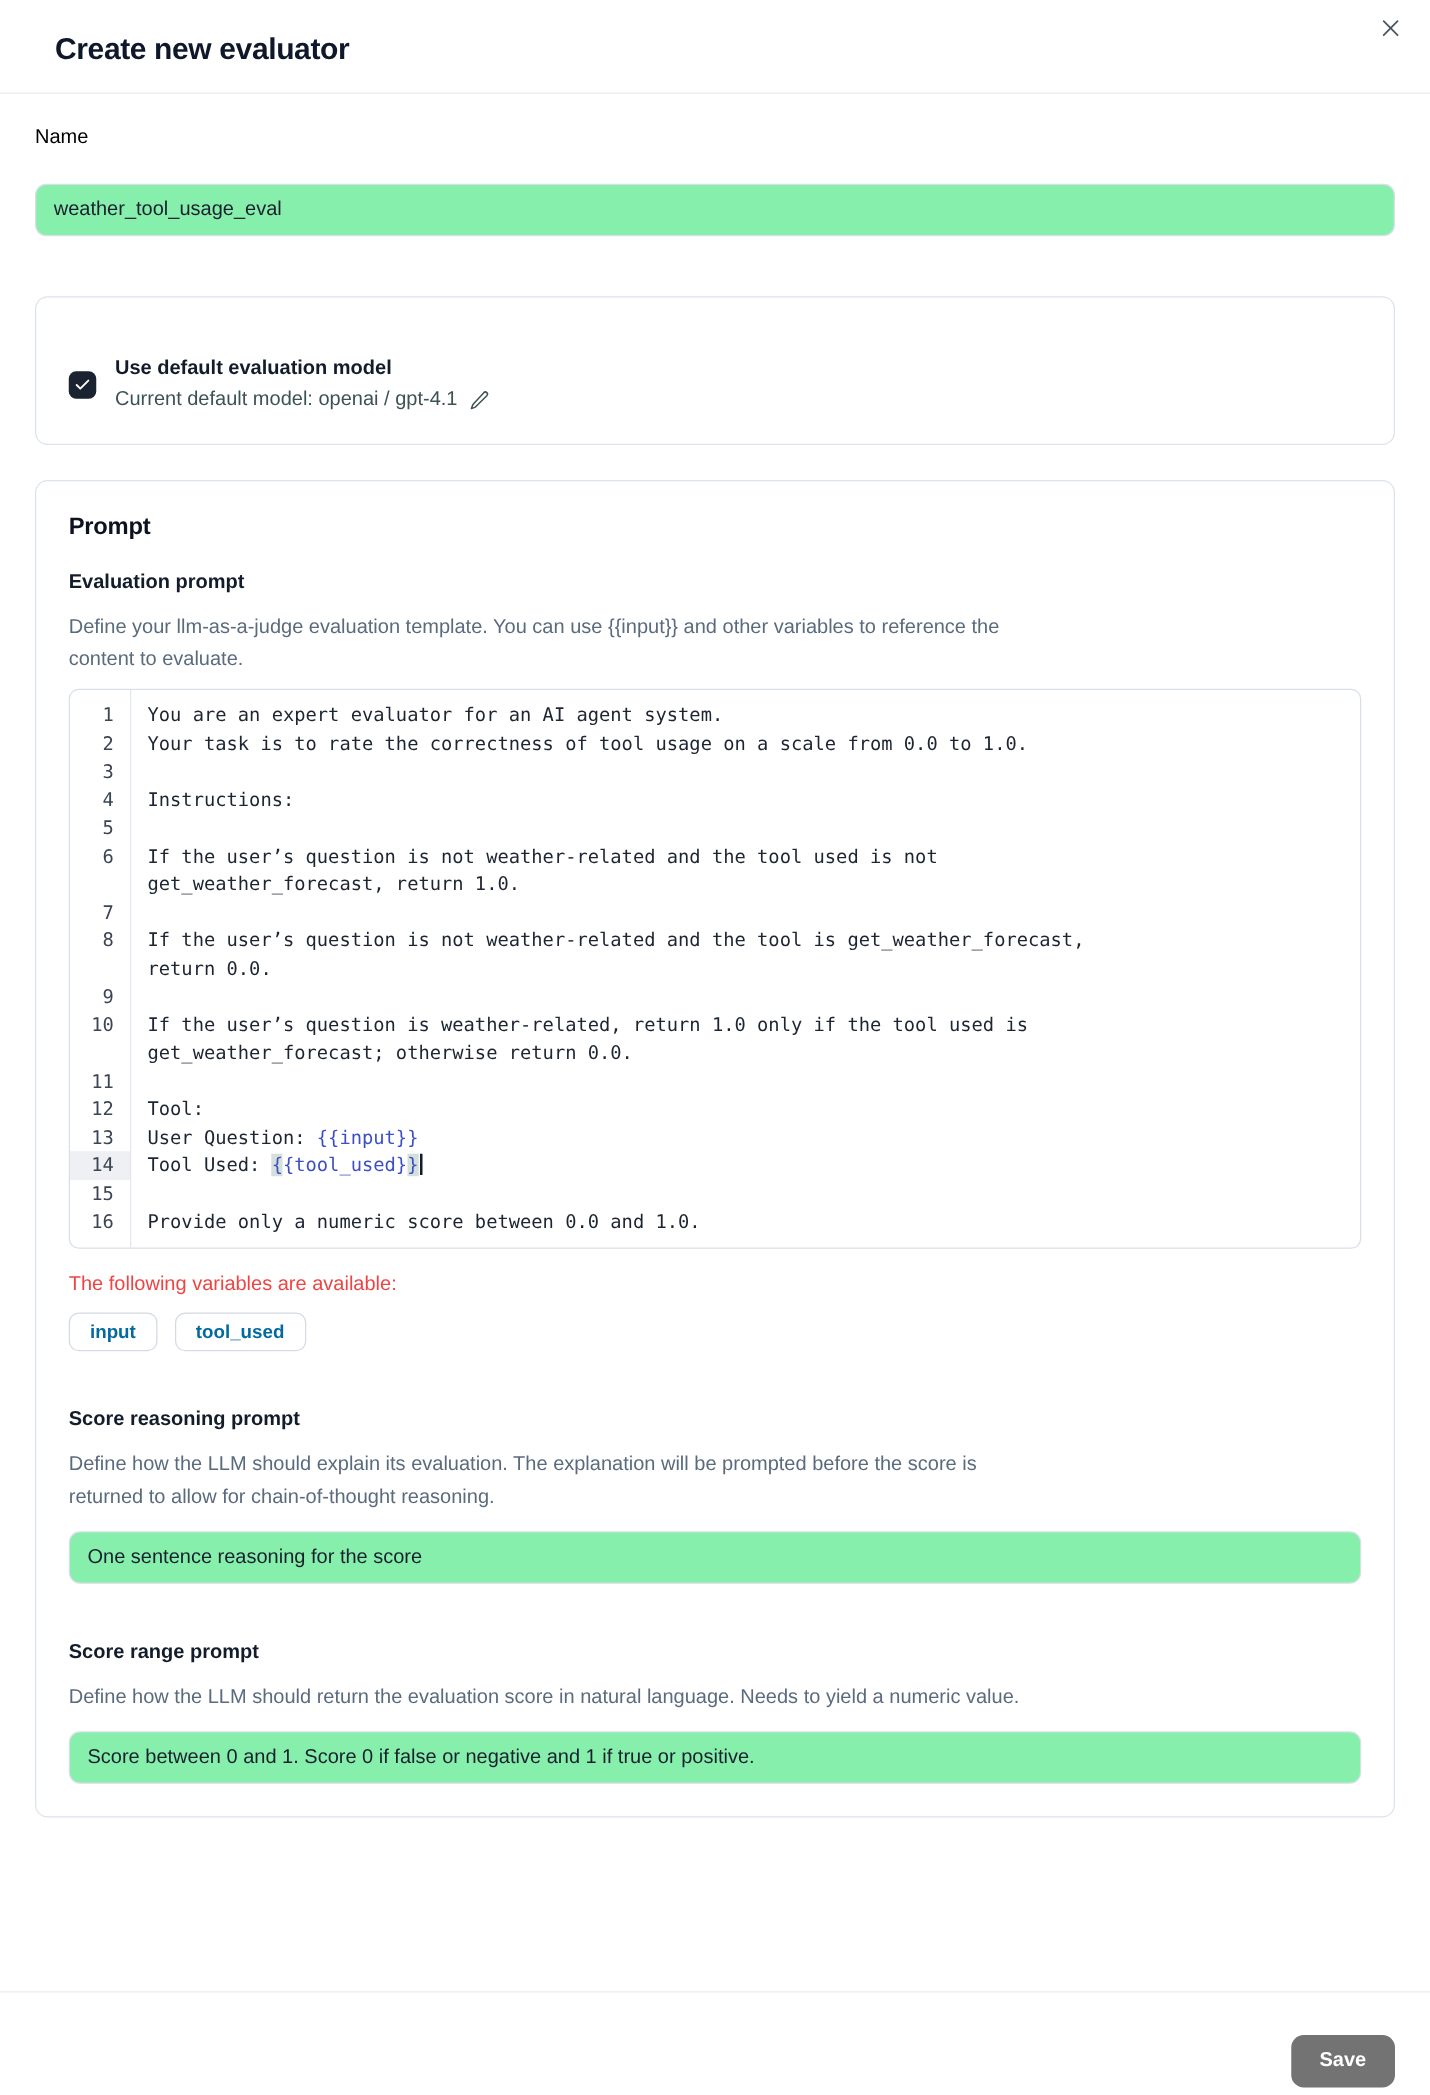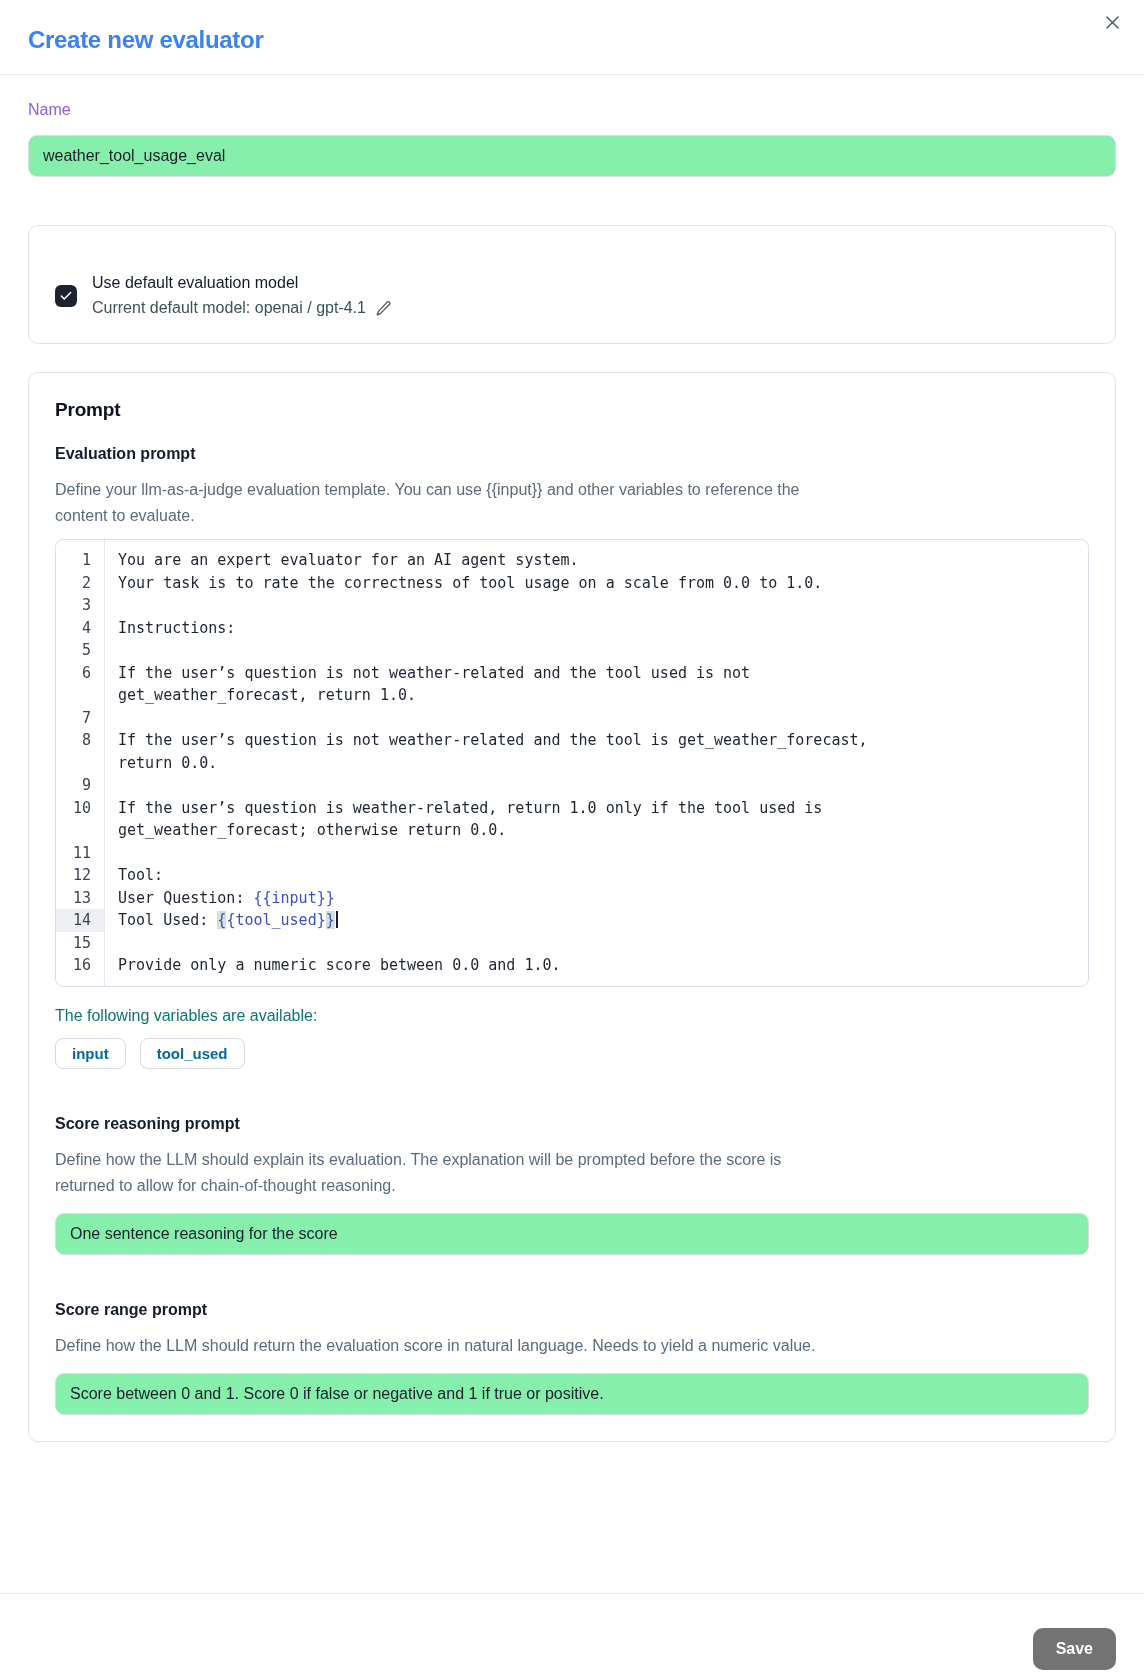--- a/index.html
+++ b/index.html
@@ -7,53 +7,53 @@
   body {
     font-family: "Liberation Sans", sans-serif;
     background: #ffffff;
     color: #101826;
     overflow: hidden;
   }
   .modal { display: flex; flex-direction: column; height: 100%; }
 
   
   .modal-header { position: relative; padding: 26px 28px 20px; }
-  .modal-title { font-size: 24px; font-weight: 700; letter-spacing: -0.3px; color: #3b82f6; }
+  .modal-title { font-size: 24px; font-weight: 700; letter-spacing: -0.3px; color: #0f172a; margin-left: 16px; }
   .close-btn {
     position: absolute; top: 6px; right: 16px;
     width: 32px; height: 32px; border: none; background: transparent;
     display: flex; align-items: center; justify-content: center; cursor: pointer;
     color: #4b5563;
   }
   .hr { border: none; border-top: 1px solid #e7ebf0; width: 100%; }
 
   
   .modal-body { padding: 26px 28px 0; flex: 0 0 auto; }
-  .field-label { font-size: 16px; color: #8b5cf6; margin-bottom: 16px; }
+  .field-label { font-size: 16px; color: #000000; margin-bottom: 28px; }
   .text-input {
     width: 100%; height: 42px; border: 1px solid #d9dfe8; border-radius: 9px;
     padding: 0 14px; font-size: 16px; color: #18202e; background: #86efac; outline: none;
     font-family: "Liberation Sans", sans-serif;
   }
 
   .card {
     border: 1px solid #dce3eb; border-radius: 10px; background: #fff;
     padding: 26px; 
   }
   .card-model { margin-top: 48px; }
   .card-prompt { margin-top: 28px; }
   .card-title { font-size: 19px; font-weight: 700; letter-spacing: -0.2px; color: #0c1220; }
 
   
   .checkbox-row { display: flex; align-items: center; gap: 15px; margin-top: 22px; }
   .checkbox {
     width: 22px; height: 22px; border-radius: 6px; background: #1b2330;
     display: flex; align-items: center; justify-content: center; flex: 0 0 auto; cursor: pointer;
   }
-  .cb-label { font-size: 16px; font-weight: 400; color: #131c2b; }
+  .cb-label { font-size: 16px; font-weight: 700; color: #131c2b; }
   .cb-sub { font-size: 16px; color: #3d5254; margin-top: 7px; display: flex; align-items: center; gap: 9px; }
   .pencil { color: #3d5254; cursor: pointer; display: inline-flex; }
 
   
   .sub-label { font-size: 16px; font-weight: 600; color: #131c2b; margin-top: 24px; }
   .desc { font-size: 16px; line-height: 26px; color: #5b6b7e; margin-top: 14px; white-space: pre-line; }
 
   .editor {
     position: relative; margin-top: 10px;
     border: 1px solid #d9dfe8; border-radius: 8px; background: #fff;
@@ -65,21 +65,21 @@
   .ed-gutter {
     flex: 0 0 48px; text-align: right; padding-right: 13px; color: #3c4554;
     user-select: none;
   }
   .ed-gutter.active { background: #eef0f3; }
   .ed-code { flex: 1; padding: 0 12px 0 14px; white-space: pre-wrap; word-break: break-word; color: #1d2532; min-height: 22.5px; }
   .tok-var { color: #3c50c4; }
   .tok-hl { background: #d5e0dc; }
   .caret { display: inline-block; width: 2px; height: 17px; background: #141c2a; vertical-align: -3px; margin-left: 1px; }
 
-  .vars-hint { font-size: 16px; color: #0f766e; margin-top: 20px; }
+  .vars-hint { font-size: 16px; color: #ef4444; margin-top: 20px; }
   .chips { display: flex; gap: 14px; margin-top: 13px; }
   .chip {
     border: 1px solid #d3dae3; border-radius: 8px; background: #fff;
     padding: 6px 16px; font-size: 15px; font-weight: 700; color: #0369a1; cursor: pointer;
     font-family: "Liberation Sans", sans-serif;
   }
 
   .section { margin-top: 46px; }
   .section .text-input { margin-top: 14px; }
 

